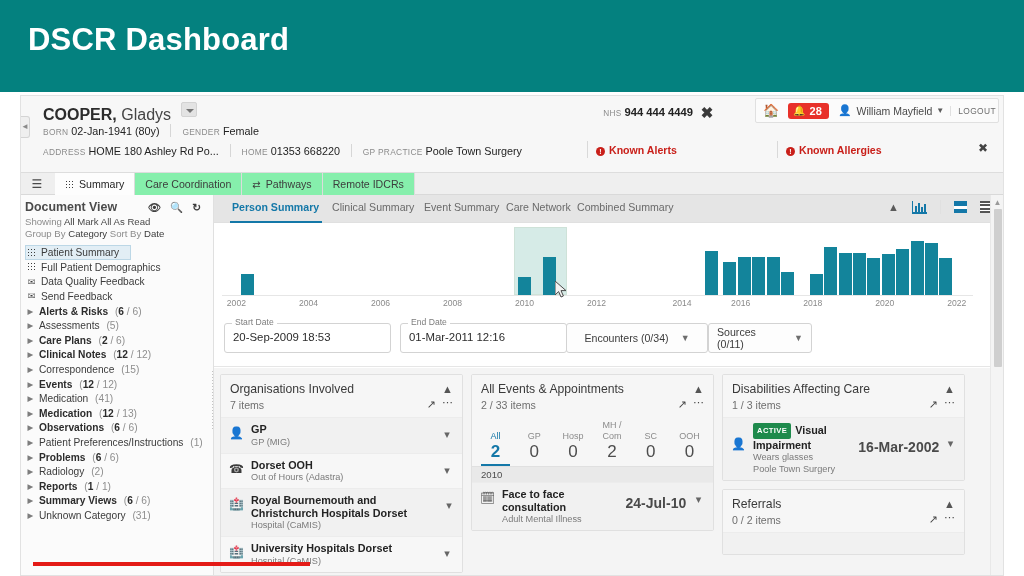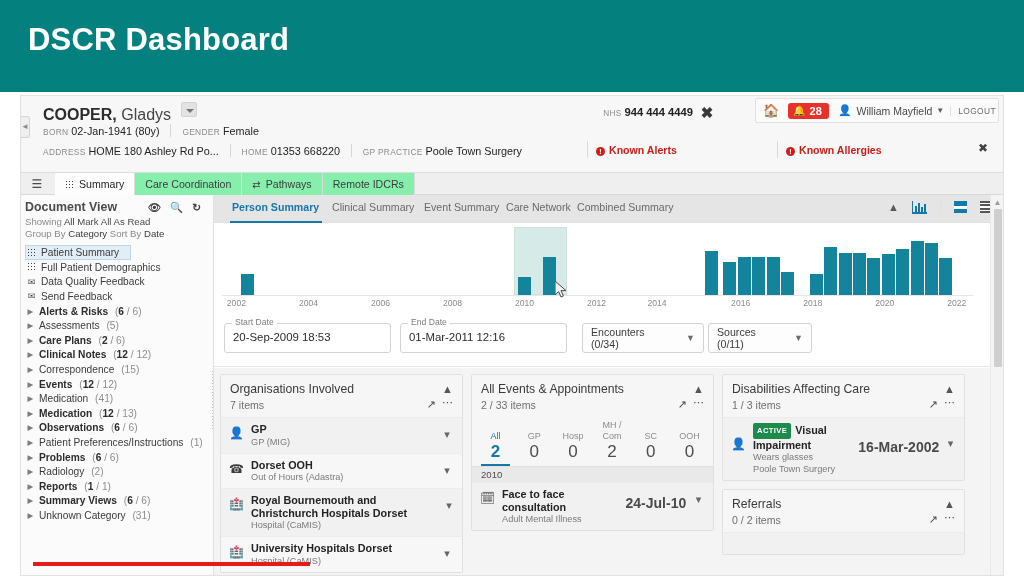--- a/index.html
+++ b/index.html
@@ -490,41 +490,41 @@
               <div class="bar" style="left: 717.49px; width: 13px; height: 36.72px; background: rgb(19, 132, 155);"></div>
             </div>
           <div class="axis-line"></div>
           <div id="ticks">
               <div class="tick" style="left: 22.4078px;">2002</div>
               <div class="tick" style="left: 94.4466px;">2004</div>
               <div class="tick" style="left: 166.485px;">2006</div>
               <div class="tick" style="left: 238.524px;">2008</div>
               <div class="tick" style="left: 310.563px;">2010</div>
               <div class="tick" style="left: 382.602px;">2012</div>
-              <div class="tick" style="left: 443px;">2014</div>
+              <div class="tick" style="left: 468px;">2014</div>
               <div class="tick" style="left: 526.68px;">2016</div>
               <div class="tick" style="left: 598.718px;">2018</div>
               <div class="tick" style="left: 670.757px;">2020</div>
               <div class="tick" style="left: 742.796px;">2022</div>
             </div>
           <svg width="14" height="18" viewBox="0 0 14 18" style="position:absolute;left:341px;top:58px;">
             <polygon points="0,0 0,14 3.6,10.6 6,16 8.4,15 6,9.6 11,9.6" fill="#f2f2f2" stroke="#4a4a4a" stroke-width="1"></polygon>
           </svg>
         </div>
 
         <div class="filterrow">
           <div class="fieldset-box" style="left:10px;width:167px;">
             <div class="fieldset-legend">Start Date</div>
             <div class="fieldset-val">20-Sep-2009 18:53</div>
           </div>
           <div class="fieldset-box" style="left:186px;width:167px;">
             <div class="fieldset-legend">End Date</div>
             <div class="fieldset-val">01-Mar-2011 12:16</div>
           </div>
-          <div class="dd-btn" style="left:368px;width:122px;">
+          <div class="dd-btn" style="left:352px;width:142px;justify-content:center;">
             <span>Encounters (0/34)</span>
             <span class="cv">▼</span>
           </div>
           <div class="dd-btn" style="left:494px;width:104px;">
             <span>Sources (0/11)</span>
             <span class="cv">▼</span>
           </div>
         </div>
 
         <div class="cards">

